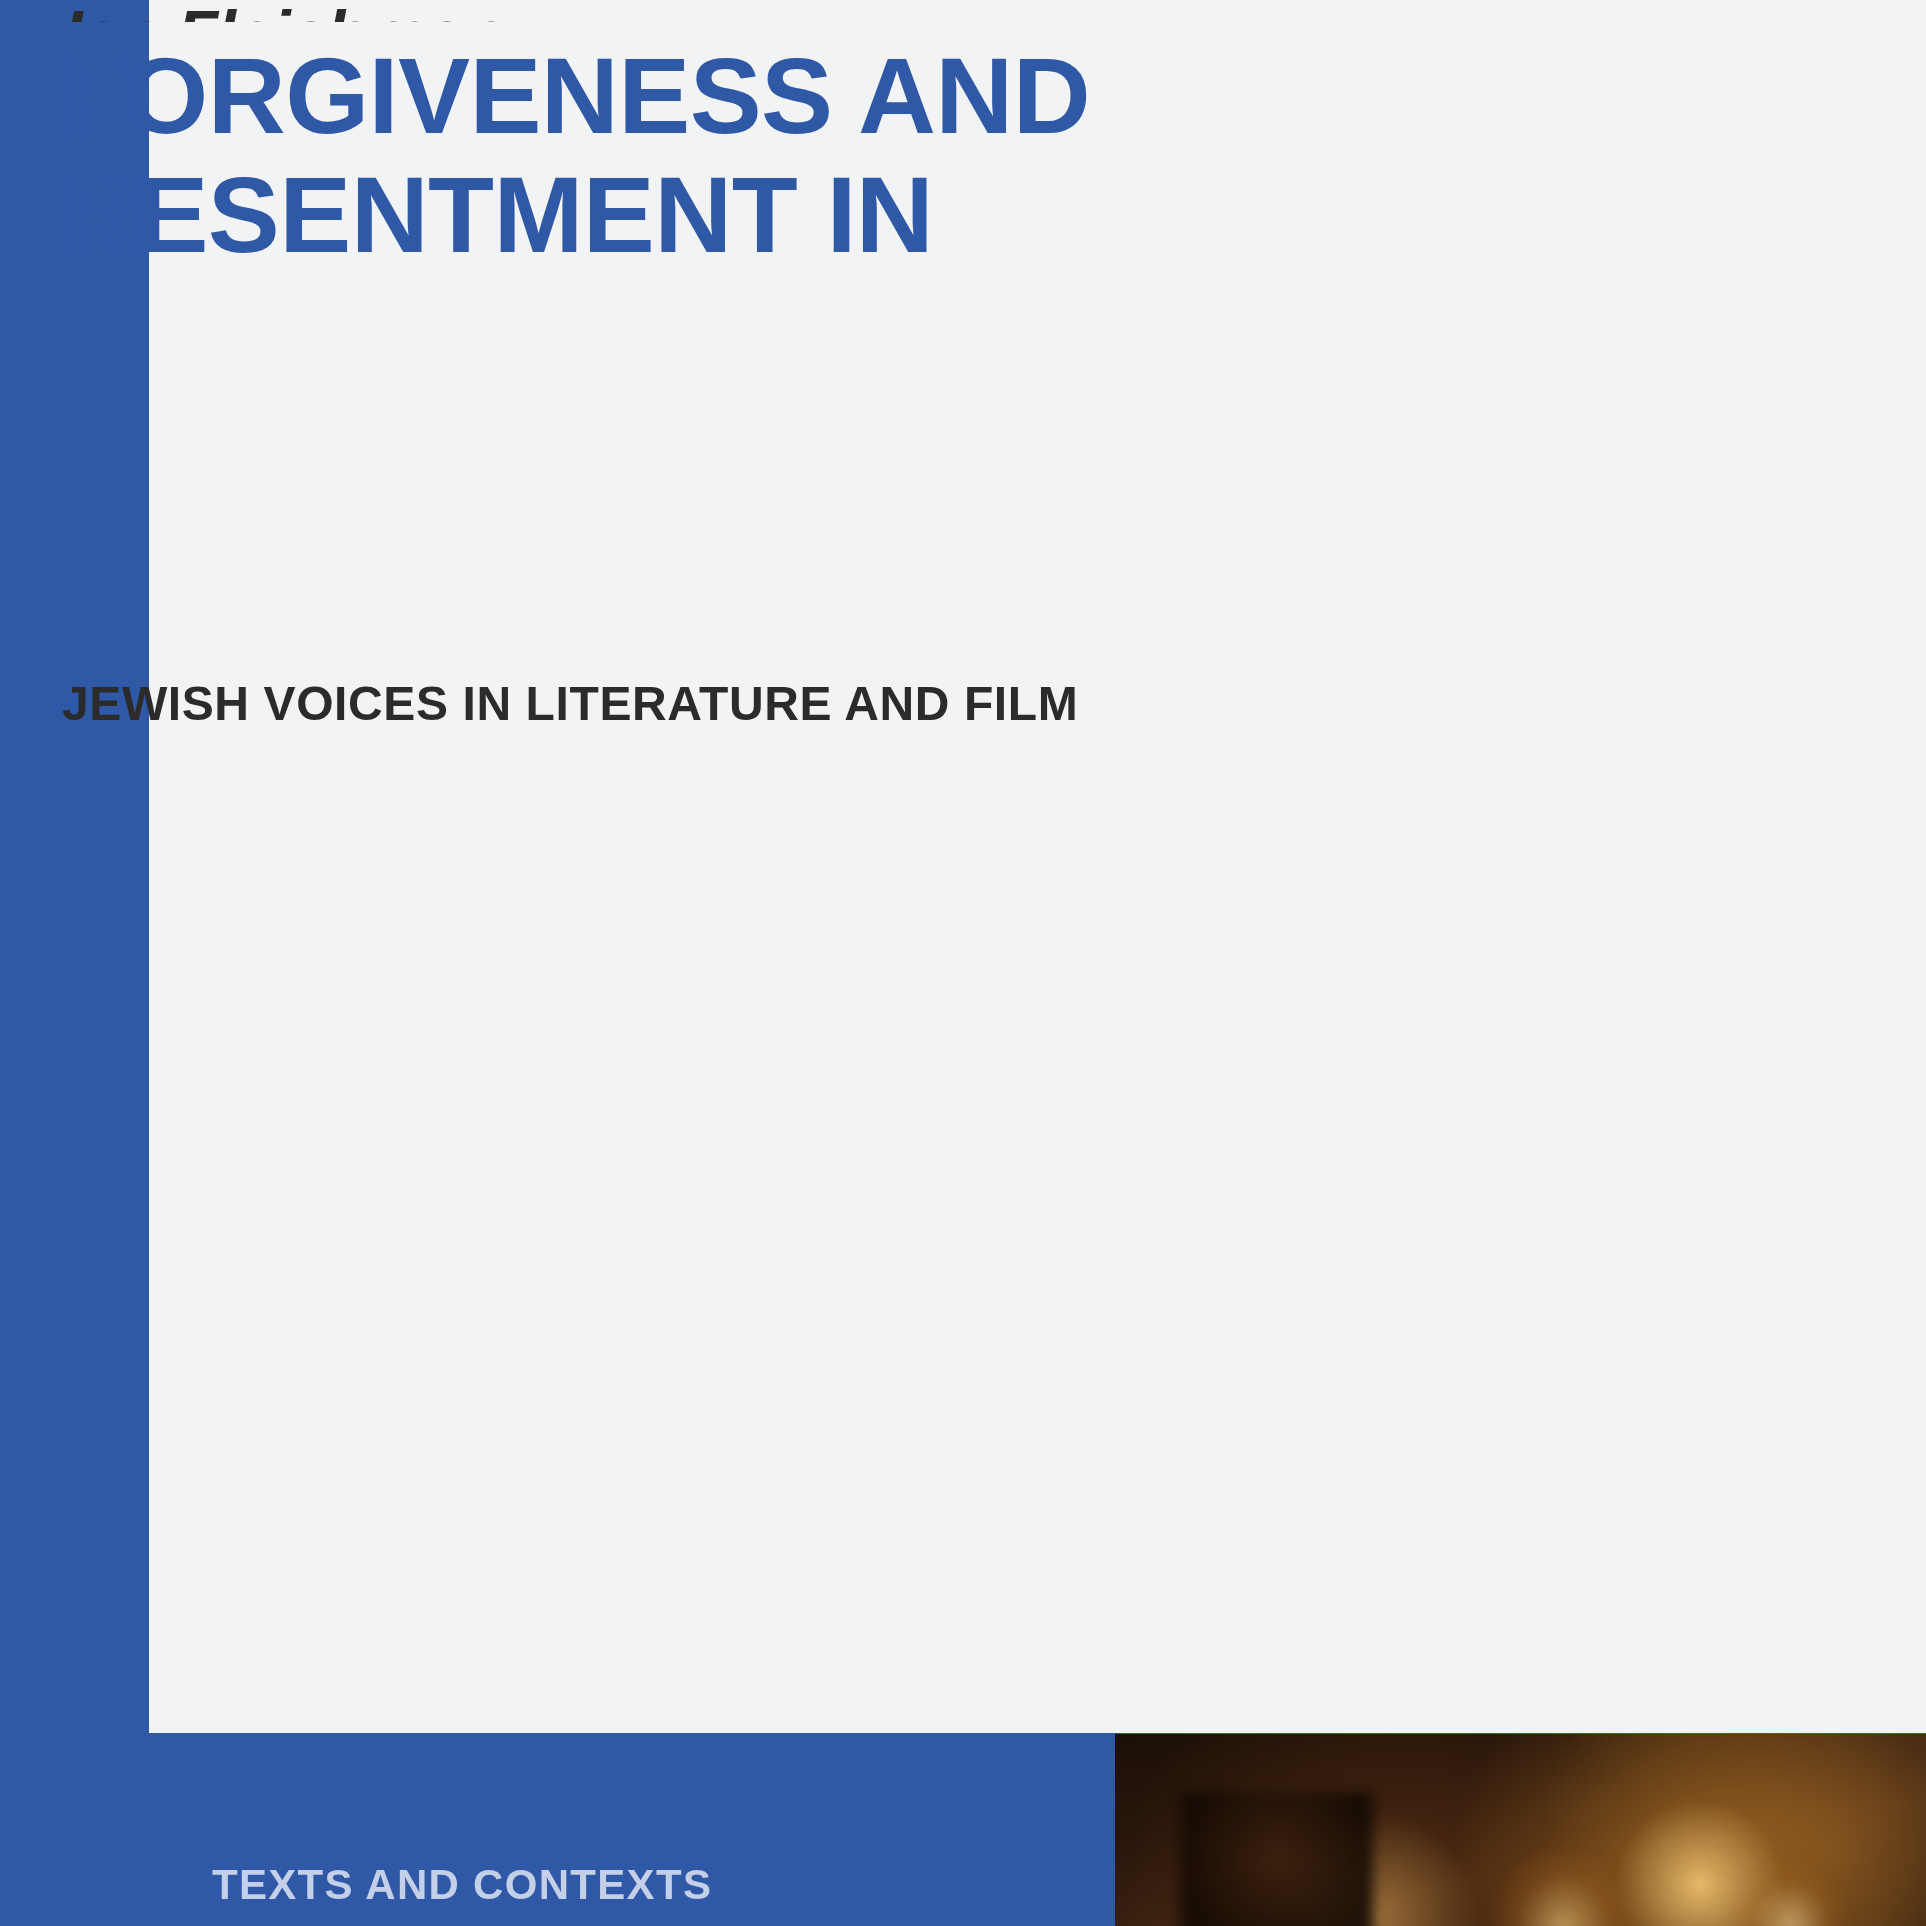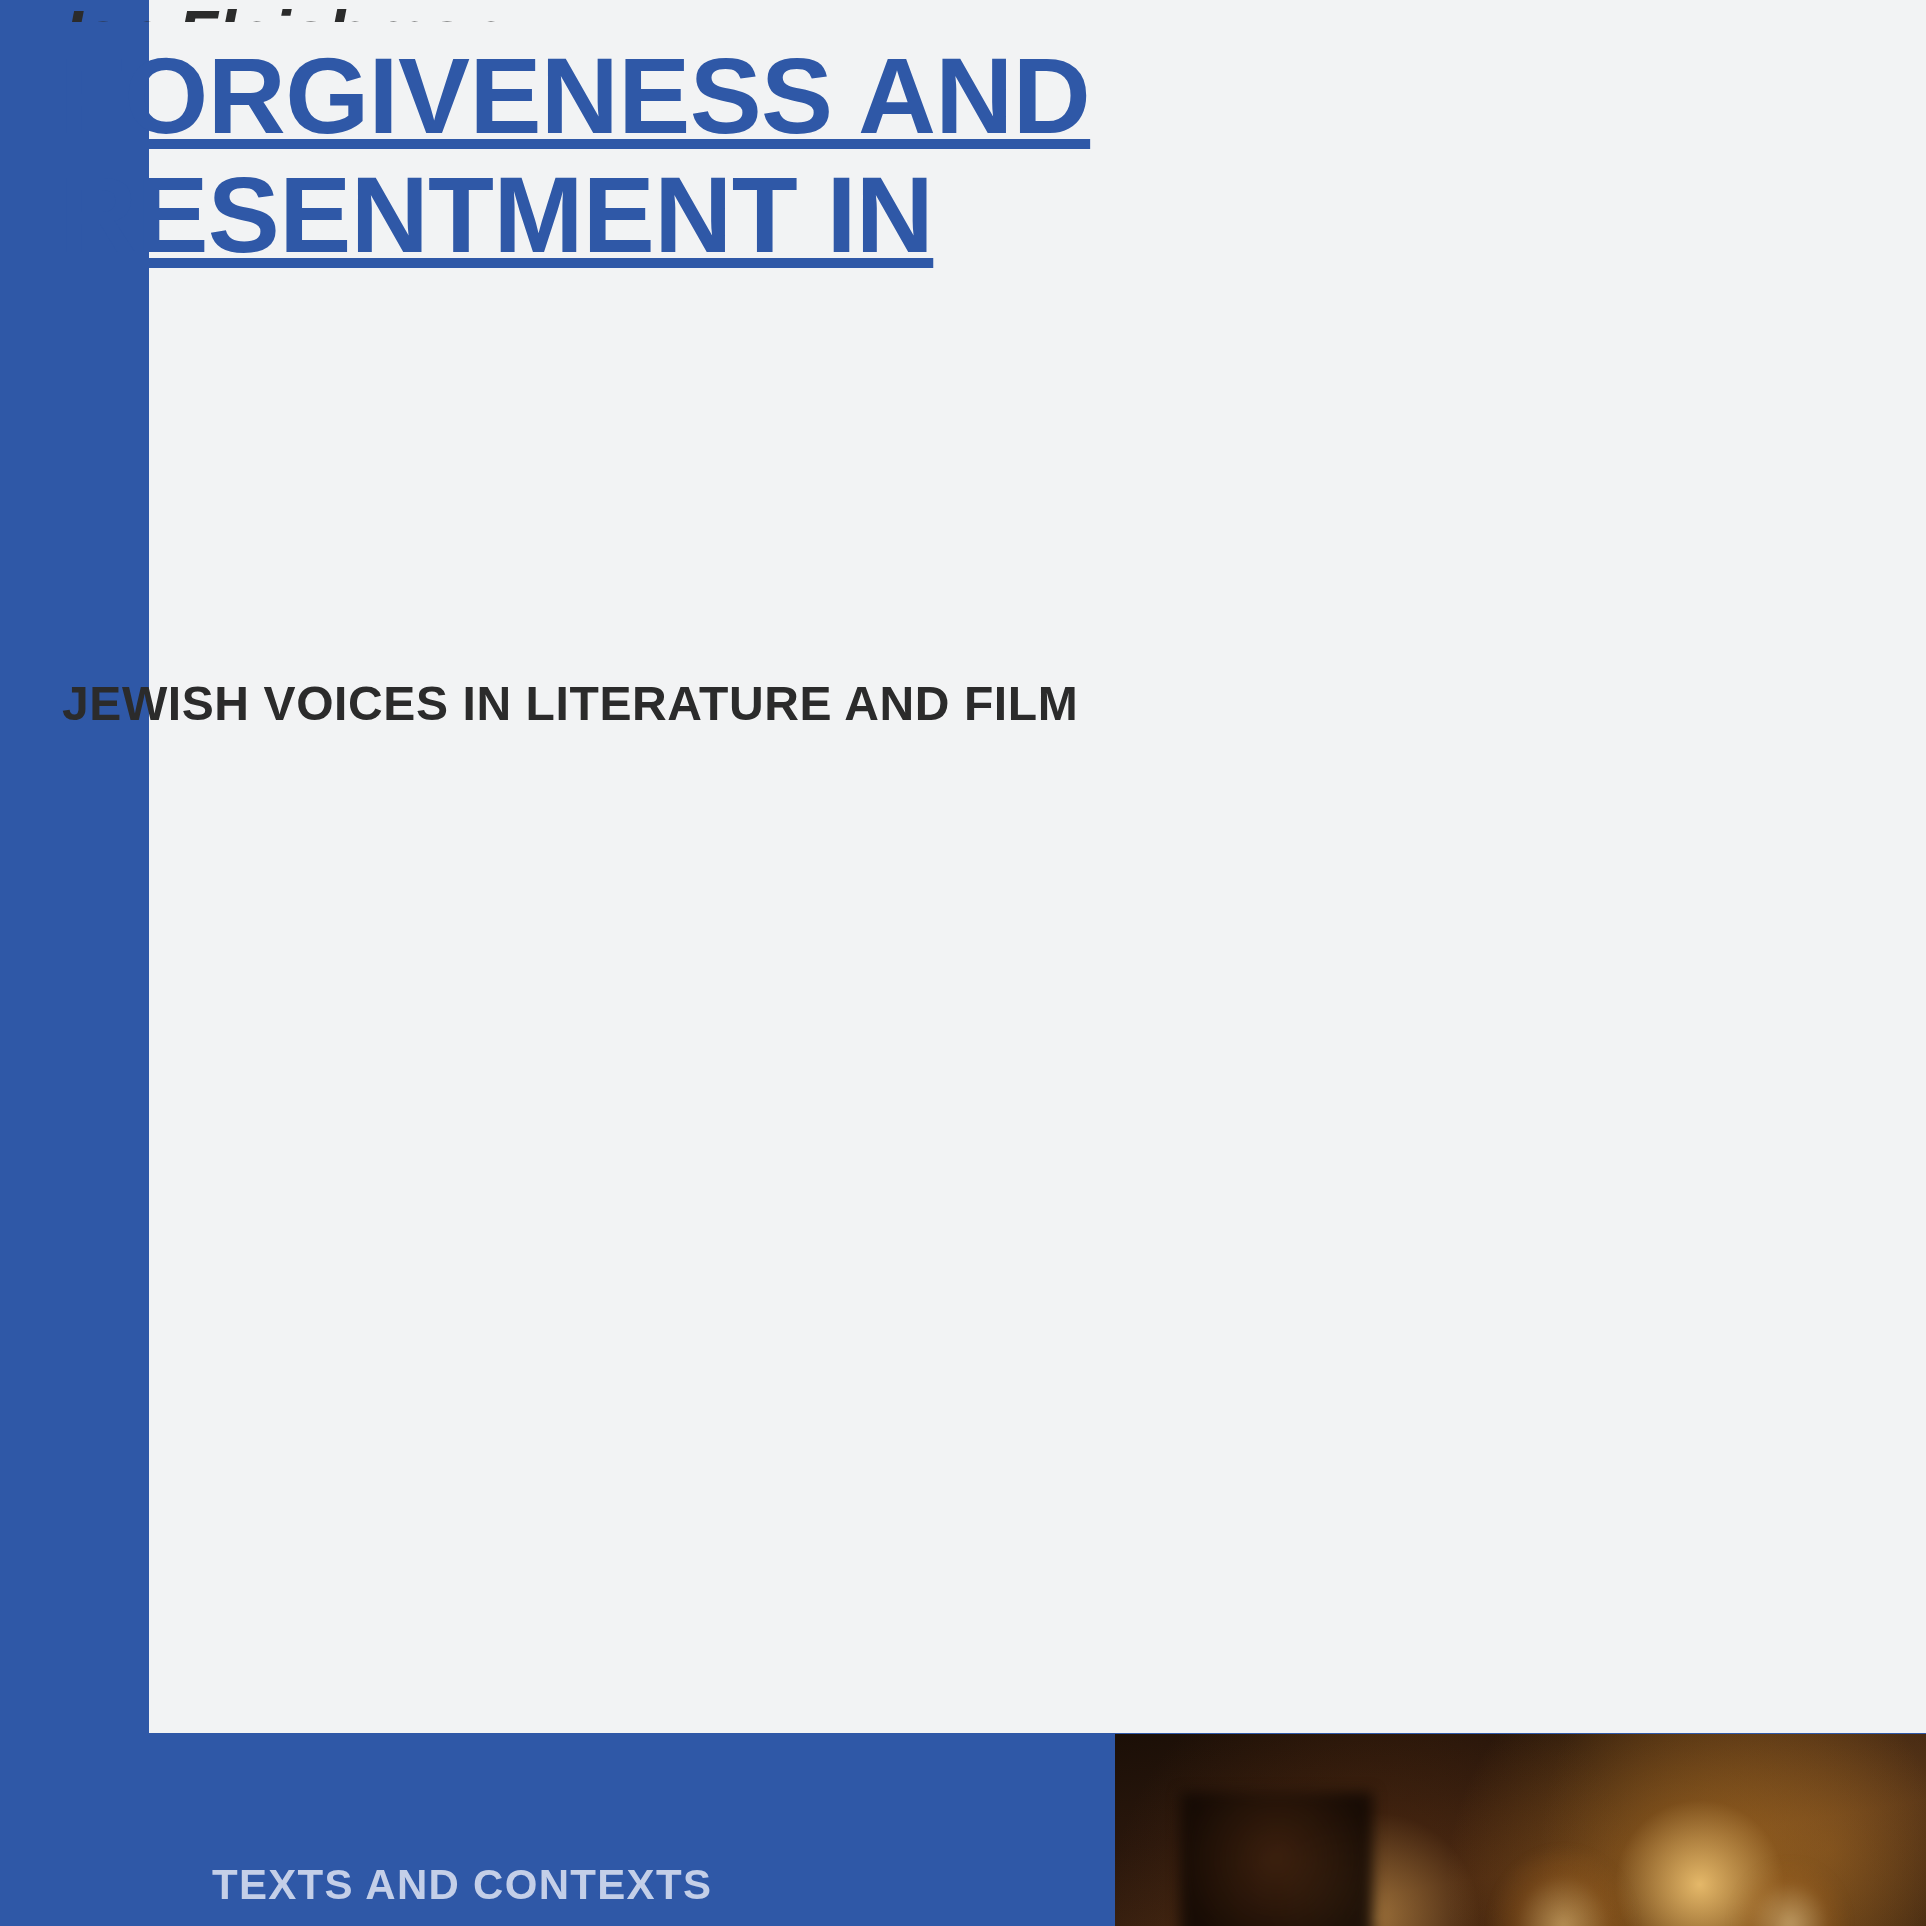--- a/index.html
+++ b/index.html
@@ -72,21 +72,20 @@
     position: absolute;
     left: 59px;
     top: 37px;
     width: 1541px;
     color: #2f58a7;
     font-size: 108px;
     font-weight: 800;
     line-height: 1.1;
     letter-spacing: -0.6px;
     text-transform: uppercase;
-    text-decoration: underline;
   }
   .main-title .tl {
     display: block;
     white-space: nowrap;
   }
 
   .subtitle {
     position: absolute;
     left: 62px;
     top: 676px;

